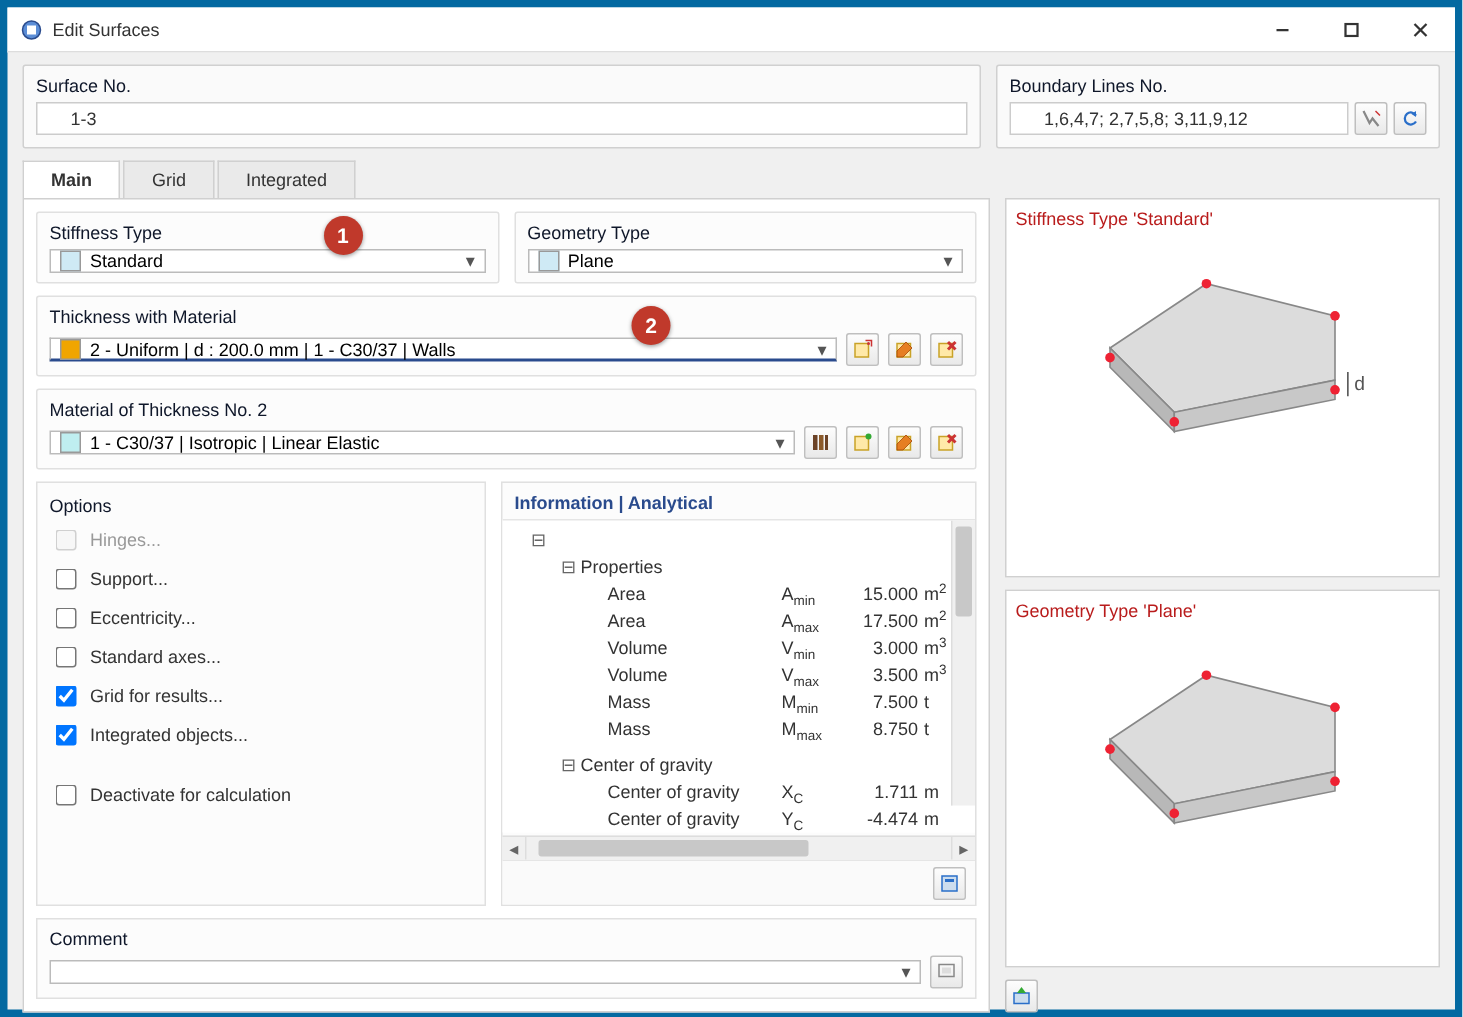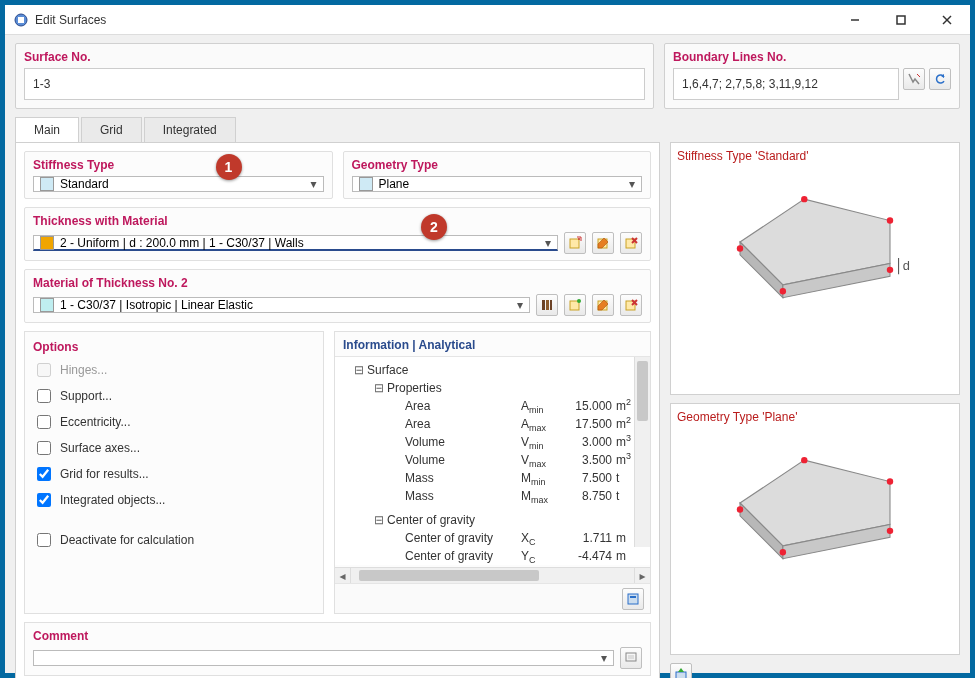--- a/index.html
+++ b/index.html
@@ -5,30 +5,30 @@
 * { box-sizing: border-box; font-family: "Segoe UI", Tahoma, sans-serif; font-size: 12px; }
 body { margin: 0; background: #fff; }
 .window { width: 975px; height: 678px; border: 5px solid #0369a1; display: flex; flex-direction: column; background: #f0f0f0; }
 .titlebar { height: 30px; background: #fff; display: flex; align-items: center; padding: 0 0 0 8px; border-bottom: 1px solid #ddd; }
 .titlebar .icon { width: 16px; height: 16px; margin-right: 6px; }
 .titlebar .title { flex: 1; color: #333; }
 .winbtn { width: 46px; height: 30px; display: flex; align-items: center; justify-content: center; color: #333; }
 
 .toprow { display: flex; gap: 10px; padding: 8px 10px 0 10px; }
 .groupbox { border: 1px solid #d0d0d0; border-radius: 2px; background: #fafafa; padding: 6px 8px 8px 8px; }
-.grouplabel { color: #be185d; font-weight: 700; margin-bottom: 4px; display:block; }
-.textinput { width: 100%; height: 32px; border: 1px solid #ccc; background: #fff; padding: 0 8px; display:flex; align-items:center; color:#333;text-align:center; }
+.grouplabel { color: #0f172a; font-weight: 400; margin-bottom: 4px; display:block; }
+.textinput { width: 100%; height: 22px; border: 1px solid #ccc; background: #fff; padding: 0 22px; display:flex; align-items:center; color:#333;text-align:center; }
 
 .toolpair { display:flex; gap:4px; }
 .minibtn { width: 22px; height: 22px; border: 1px solid #bfbfbf; background: linear-gradient(#fdfdfd,#e9e9e9); display:flex; align-items:center; justify-content:center; border-radius:2px; }
 .minibtn svg { width:14px; height:14px; }
 
 .tabs { display:flex; gap:2px; margin: 8px 10px 0 10px; }
 .tab { padding: 5px 18px; background: #eaeaea; border:1px solid #d0d0d0; border-bottom:none; color:#333; }
-.tab.active { background: #fff; font-weight:400; }
+.tab.active { background: #fff; font-weight:700; }
 
 .body { flex:1; display:flex; gap:10px; padding: 0 10px 8px 10px; }
 .leftcol { flex:1; display:flex; flex-direction:column; gap:8px; background:#fff; border:1px solid #d0d0d0; padding:8px; }
 .rightcol { width: 290px; display:flex; flex-direction:column; gap:8px; }
 
 .row2 { display:flex; gap:10px; }
 .selectbox { height:16px; border:1px solid #bbb; background:#fff; display:flex; align-items:center; padding:0 6px; position:relative; }
 .selectbox .chev { margin-left:auto; color:#555; }
 .colorchip { width:14px; height:14px; margin-right:6px; border:1px solid #999; }
 .fieldgroup { border:1px solid #e0e0e0; border-radius:2px; padding:6px 8px; background:#fcfcfc; position:relative; }
@@ -246,21 +246,21 @@
             <label class="chk">
                 <input type="checkbox" style="">
                 <span>Support...</span>
               </label>
             <label class="chk">
                 <input type="checkbox" style="">
                 <span>Eccentricity...</span>
               </label>
             <label class="chk">
                 <input type="checkbox" style="">
-                <span>Surface axes...</span>
+                <span>Standard axes...</span>
               </label>
             <label class="chk">
                 <input type="checkbox" checked="" style="">
                 <span>Grid for results...</span>
               </label>
             <label class="chk">
                 <input type="checkbox" checked="" style="">
                 <span>Integrated objects...</span>
               </label>
             <div style="height:8px;"></div>
@@ -269,21 +269,20 @@
                 <span>Deactivate for calculation</span>
               </label>
           </div>
         </div>
 
         <div class="infopane">
           <div class="infohdr">Information | Analytical</div>
           <div class="tree">
             <div class="treerow indent1">
                 <span class="exp">⊟</span>
-                <span class="lbl">Surface</span>
               </div>
             <div class="treerow indent2">
                 <span class="exp">⊟</span>
                 <span class="lbl">Properties</span>
               </div>
             <div id="proprows">
                 <div class="treerow indent3">
                   <span class="exp"></span>
                   <span class="lbl">Area</span>
                   <span class="sym">A<sub>min</sub></span>

